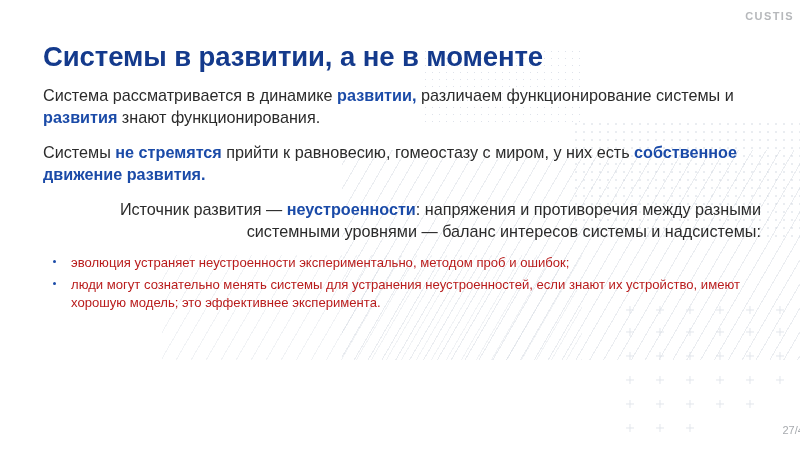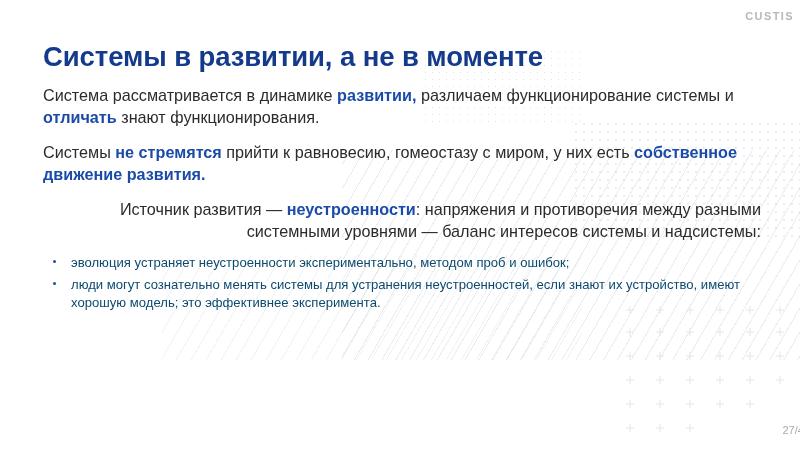--- a/index.html
+++ b/index.html
@@ -146,21 +146,21 @@
     list-style: none;
     margin: 2px 0 14px 0;
     padding: 0;
   }
 
   .bullet {
     position: relative;
     padding-left: 28px;
     font-size: 13.1px;
     line-height: 18px;
-    color: #0c4a6e;
+    color: #b91c1c;
     margin-bottom: 4px;
     max-width: 700px;
   }
 
   .bullet .dot {
     position: absolute;
     left: 10px;
     top: 6px;
     width: 3.4px;
     height: 3.4px;
@@ -210,21 +210,21 @@
     </g>
   </svg>
 
   <div class="logo">CUSTIS</div>
 
   <h1 class="title">Системы в развитии, а не в моменте</h1>
 
   <div class="content">
 
     <p class="para">
-      <span>Система рассматривается в динамике </span><span class="accent">развитии,</span><span> различаем функционирование системы и </span><span class="accent">отличать</span><span> знают функционирования.</span>
+      <span>Система рассматривается в динамике </span><span class="accent">развитии,</span><span> различаем функционирование системы и </span><span class="accent">развития</span><span> знают функционирования.</span>
     </p>
 
     <p class="para">
       <span>Системы </span><span class="accent">не стремятся</span><span> прийти к равновесию, гомеостазу с миром, у них есть </span><span class="accent">собственное движение развития.</span>
     </p>
 
     <p class="para tight">
       <span>Источник развития — </span><span class="accent">неустроенности</span><span>: напряжения и противоречия между разными системными уровнями — баланс интересов системы и надсистемы:</span>
     </p>
 

